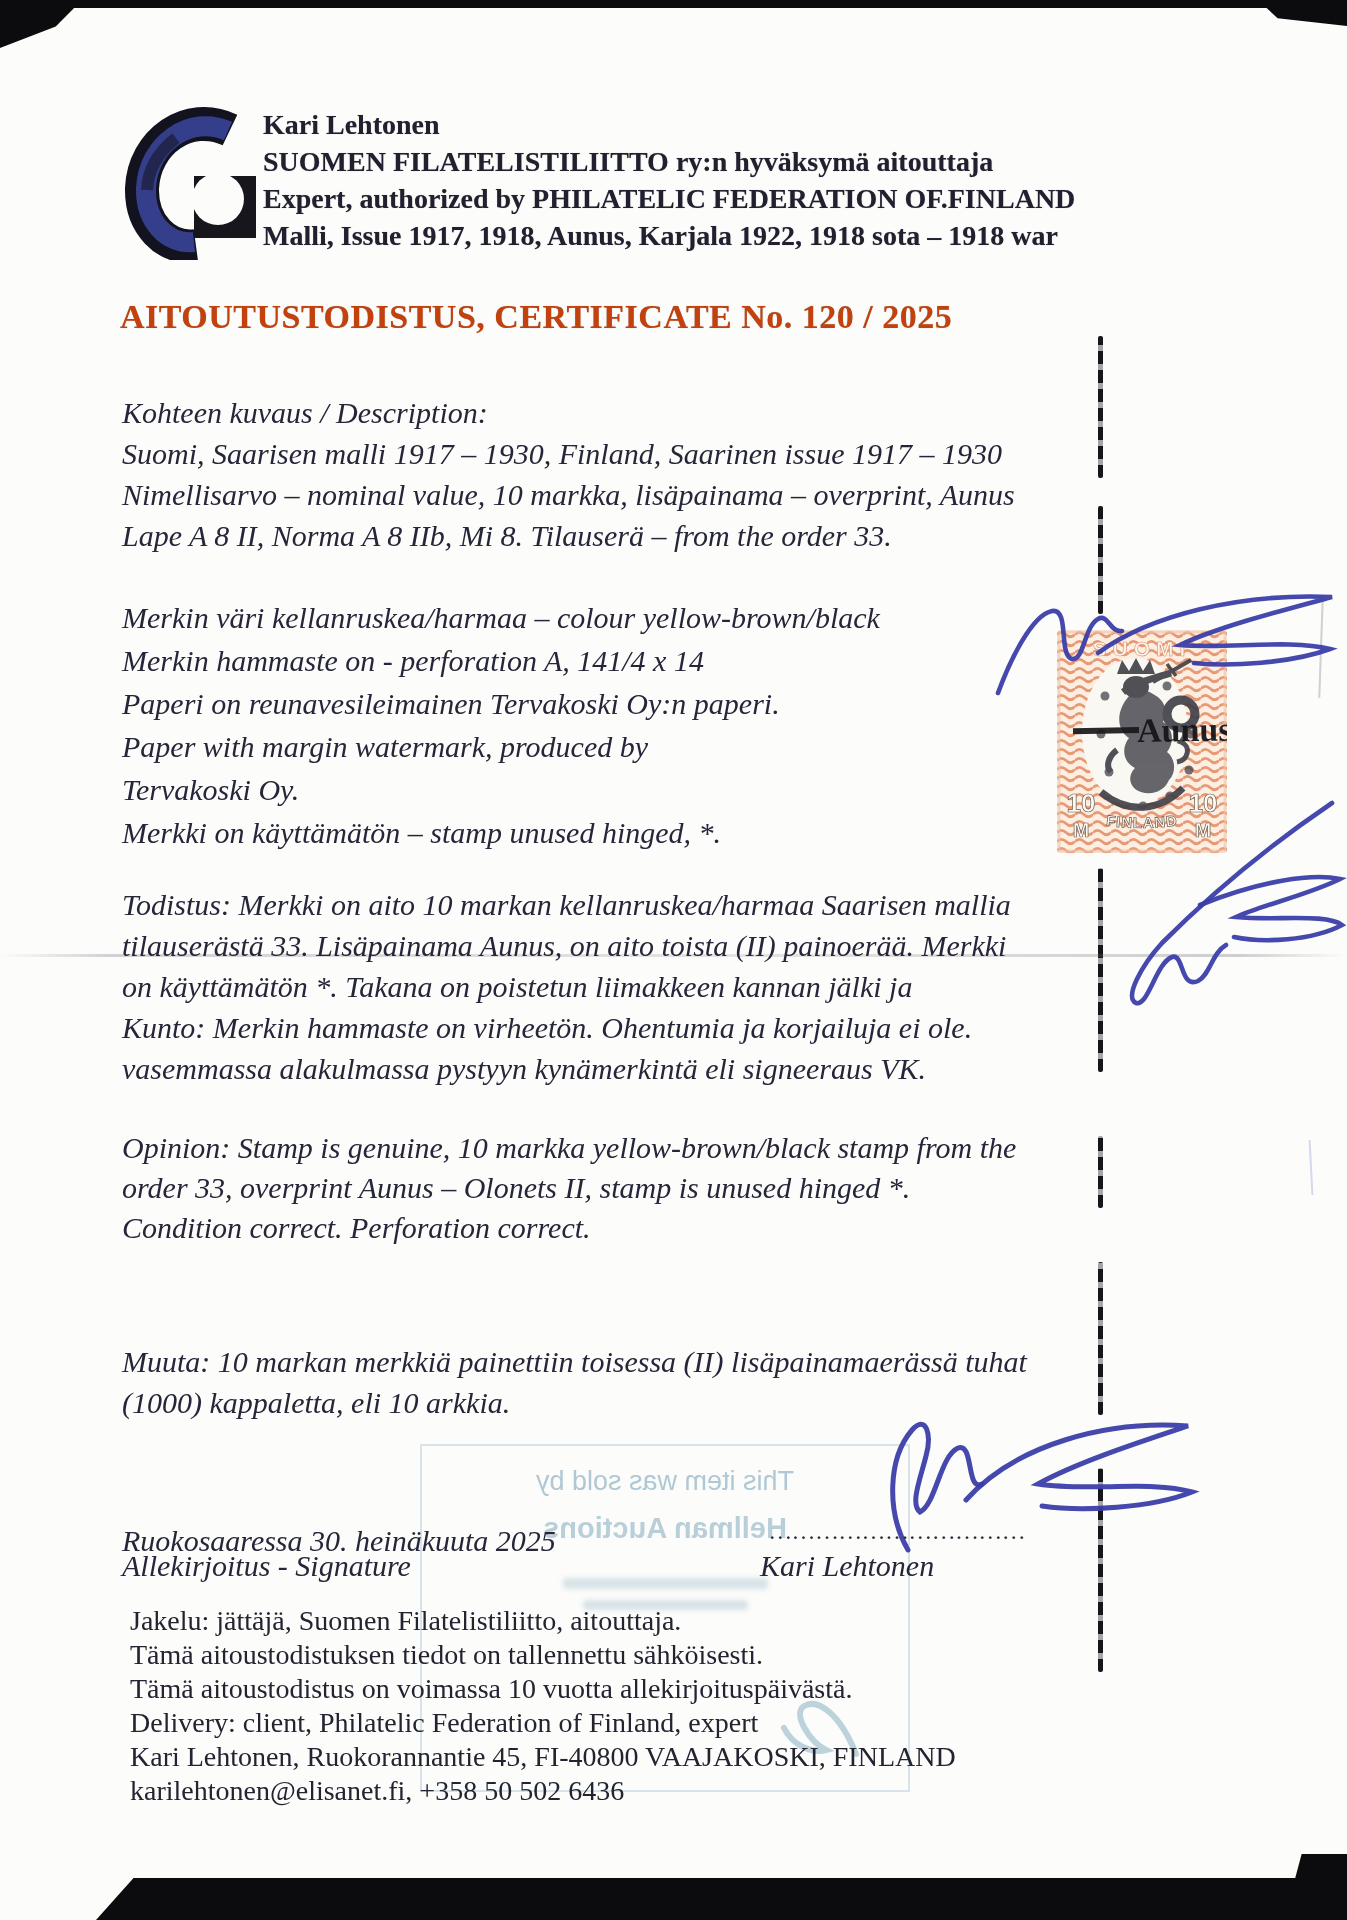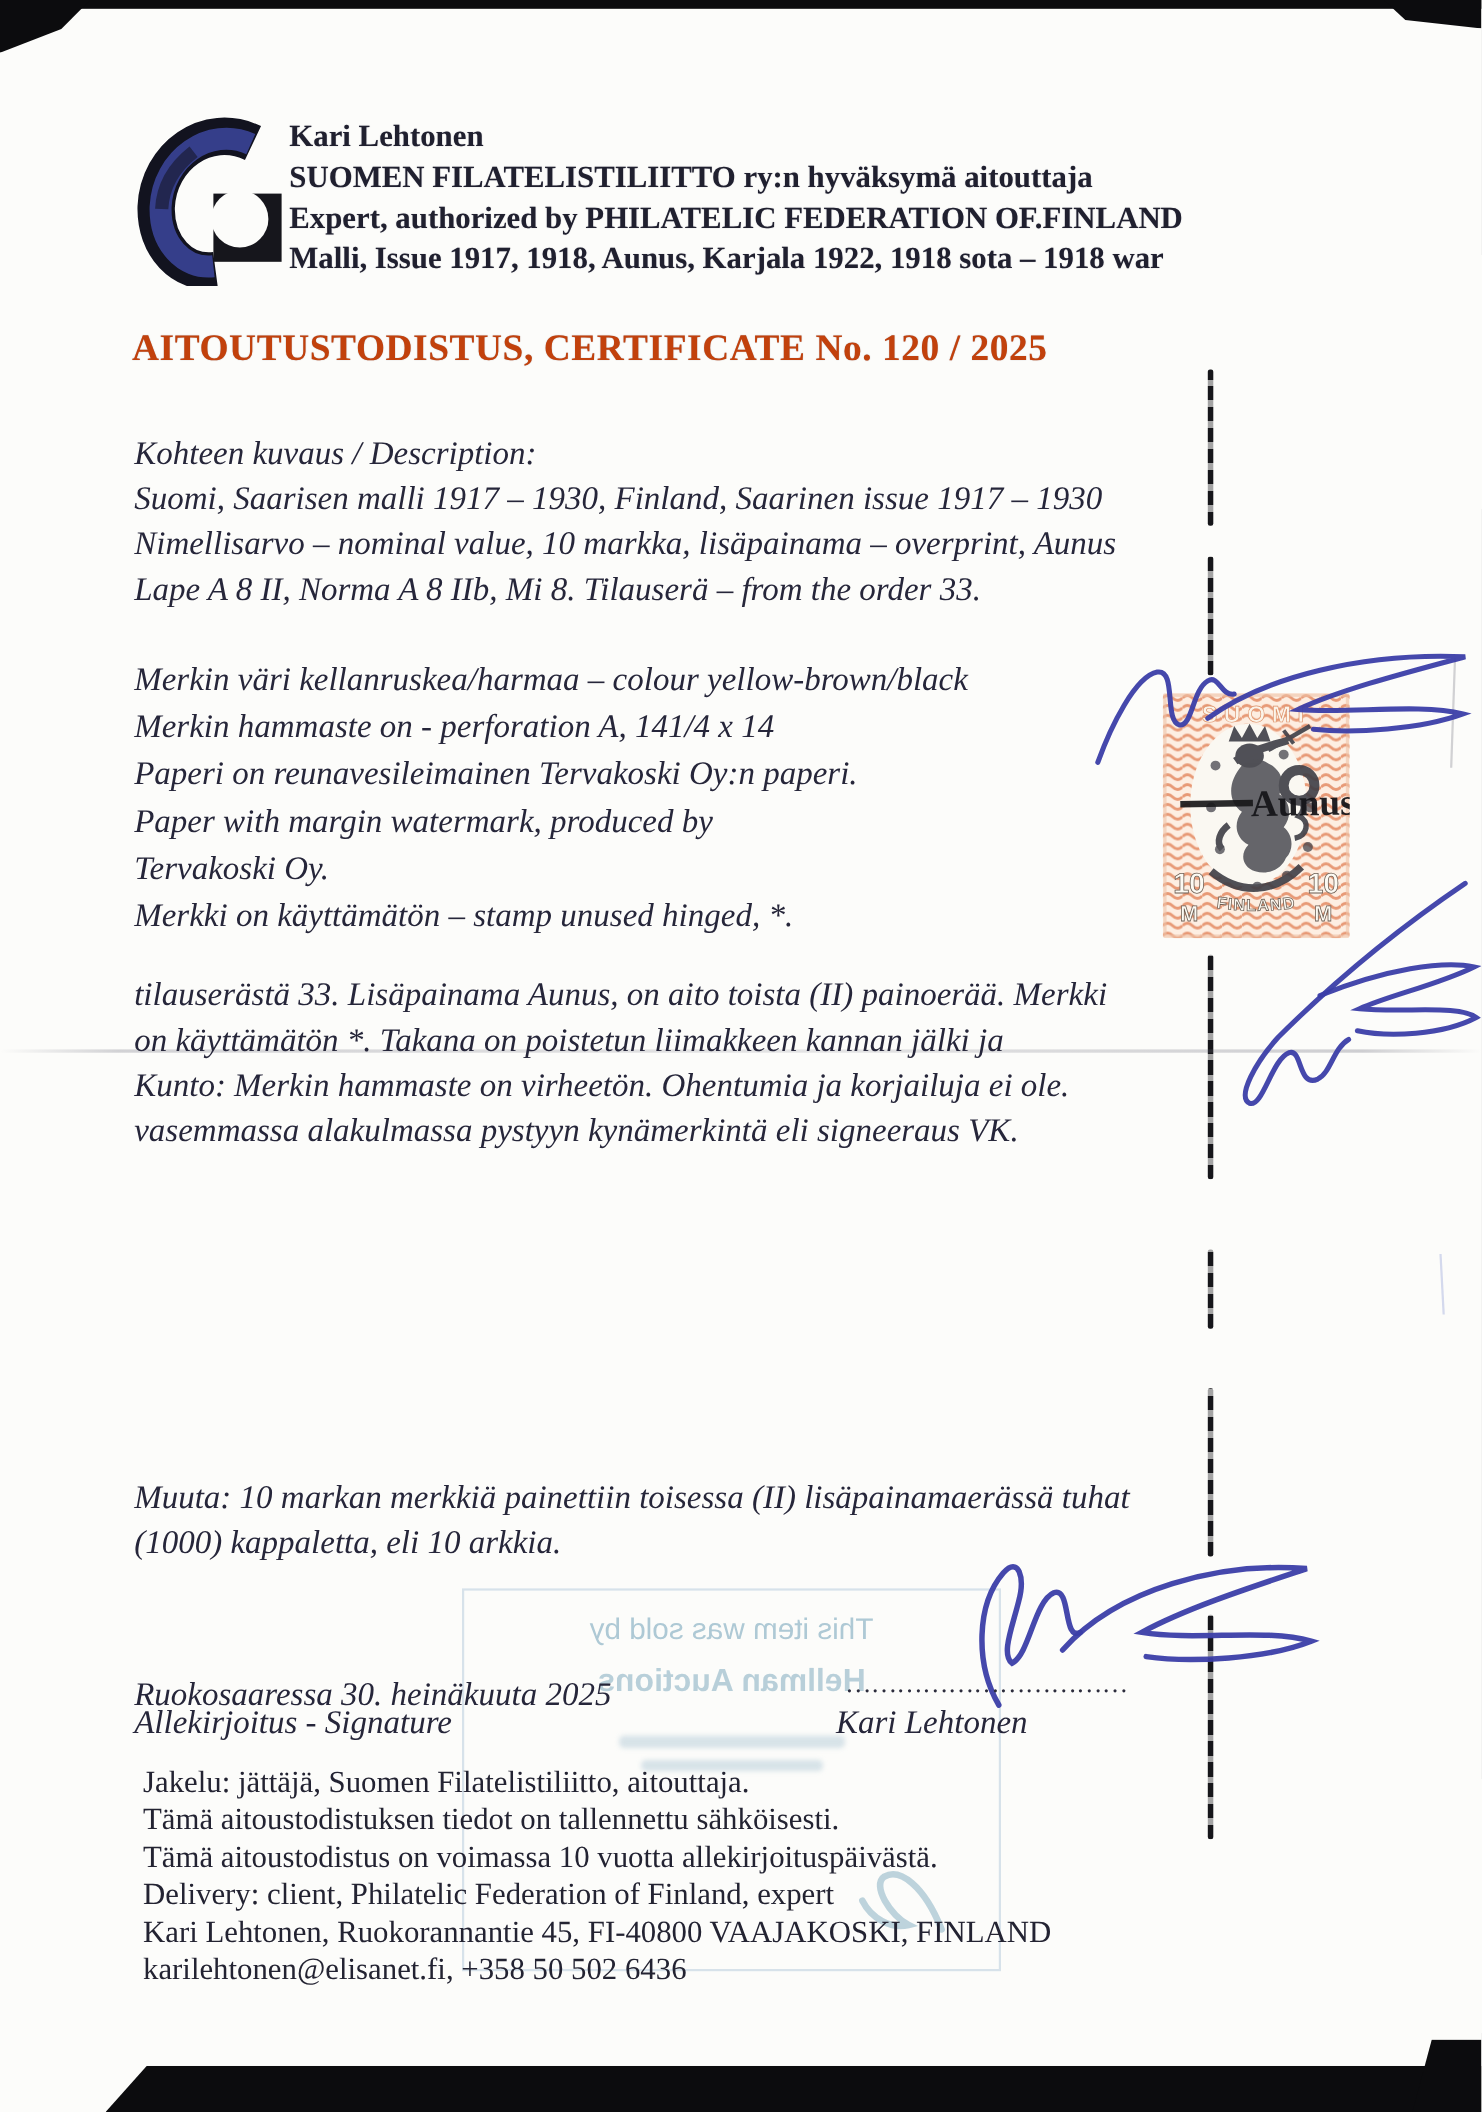--- a/index.html
+++ b/index.html
@@ -148,26 +148,32 @@
   <svg class="abs" style="left:980px;top:575px;" width="367" height="140" viewBox="0 0 367 140">
     <path class="ink" d="M18,118 C30,85 52,40 72,36 C90,33 78,80 92,84 C104,86 104,52 118,44 C128,38 130,58 142,56"></path>
     <path class="ink" d="M118,78 C170,40 260,18 352,22 C300,36 238,52 200,70 C246,74 310,64 350,74 C312,88 250,92 214,88"></path>
   </svg>
   <svg class="abs" style="left:1050px;top:785px;" width="297" height="235" viewBox="0 0 297 235">
     <path class="ink" d="M282,18 C220,60 160,110 112,158 C92,180 74,212 86,218 C98,222 106,178 122,172 C134,168 130,204 148,196 C160,190 162,168 176,160"></path>
     <path class="ink" d="M150,120 C210,96 262,88 290,94 C258,110 212,120 186,132 C226,136 276,128 292,140 C262,156 212,158 184,152"></path>
   </svg>
 
   <div class="abs" style="left:122px;top:884px;line-height:41px;">
+    <div class="it line">Todistus: Merkki on aito 10 markan kellanruskea/harmaa Saarisen mallia</div>
     <div class="it line">tilauserästä 33. Lisäpainama Aunus, on aito toista (II) painoerää. Merkki</div>
     <div class="it line">on käyttämätön *. Takana on poistetun liimakkeen kannan jälki ja</div>
     <div class="it line">Kunto: Merkin hammaste on virheetön. Ohentumia ja korjailuja ei ole.</div>
     <div class="it line">vasemmassa alakulmassa pystyyn kynämerkintä eli signeeraus VK.</div>
   </div>
 
+  <div class="abs" style="left:122px;top:1128px;line-height:40px;">
+    <div class="it line">Opinion: Stamp is genuine, 10 markka yellow-brown/black stamp from the</div>
+    <div class="it line">order 33, overprint Aunus – Olonets II, stamp is unused hinged *.</div>
+    <div class="it line">Condition correct. Perforation correct.</div>
+  </div>
 
   <div class="abs" style="left:122px;top:1341px;line-height:41px;">
     <div class="it line">Muuta: 10 markan merkkiä painettiin toisessa (II) lisäpainamaerässä tuhat</div>
     <div class="it line">(1000) kappaletta, eli 10 arkkia.</div>
   </div>
 
   <svg class="abs" style="left:790px;top:1400px;" width="420" height="158" viewBox="0 0 420 158">
     <path class="ink" style="stroke-width:5" d="M118,150 C96,112 98,58 122,30 C136,14 142,34 136,56 C130,80 120,104 130,112 C146,104 150,56 168,48 C184,42 176,92 192,84"></path>
     <path class="ink" style="stroke-width:5" d="M176,100 C226,44 318,20 398,26 C350,42 288,62 248,84 C298,92 360,80 402,92 C362,108 292,112 252,106"></path>
   </svg>

